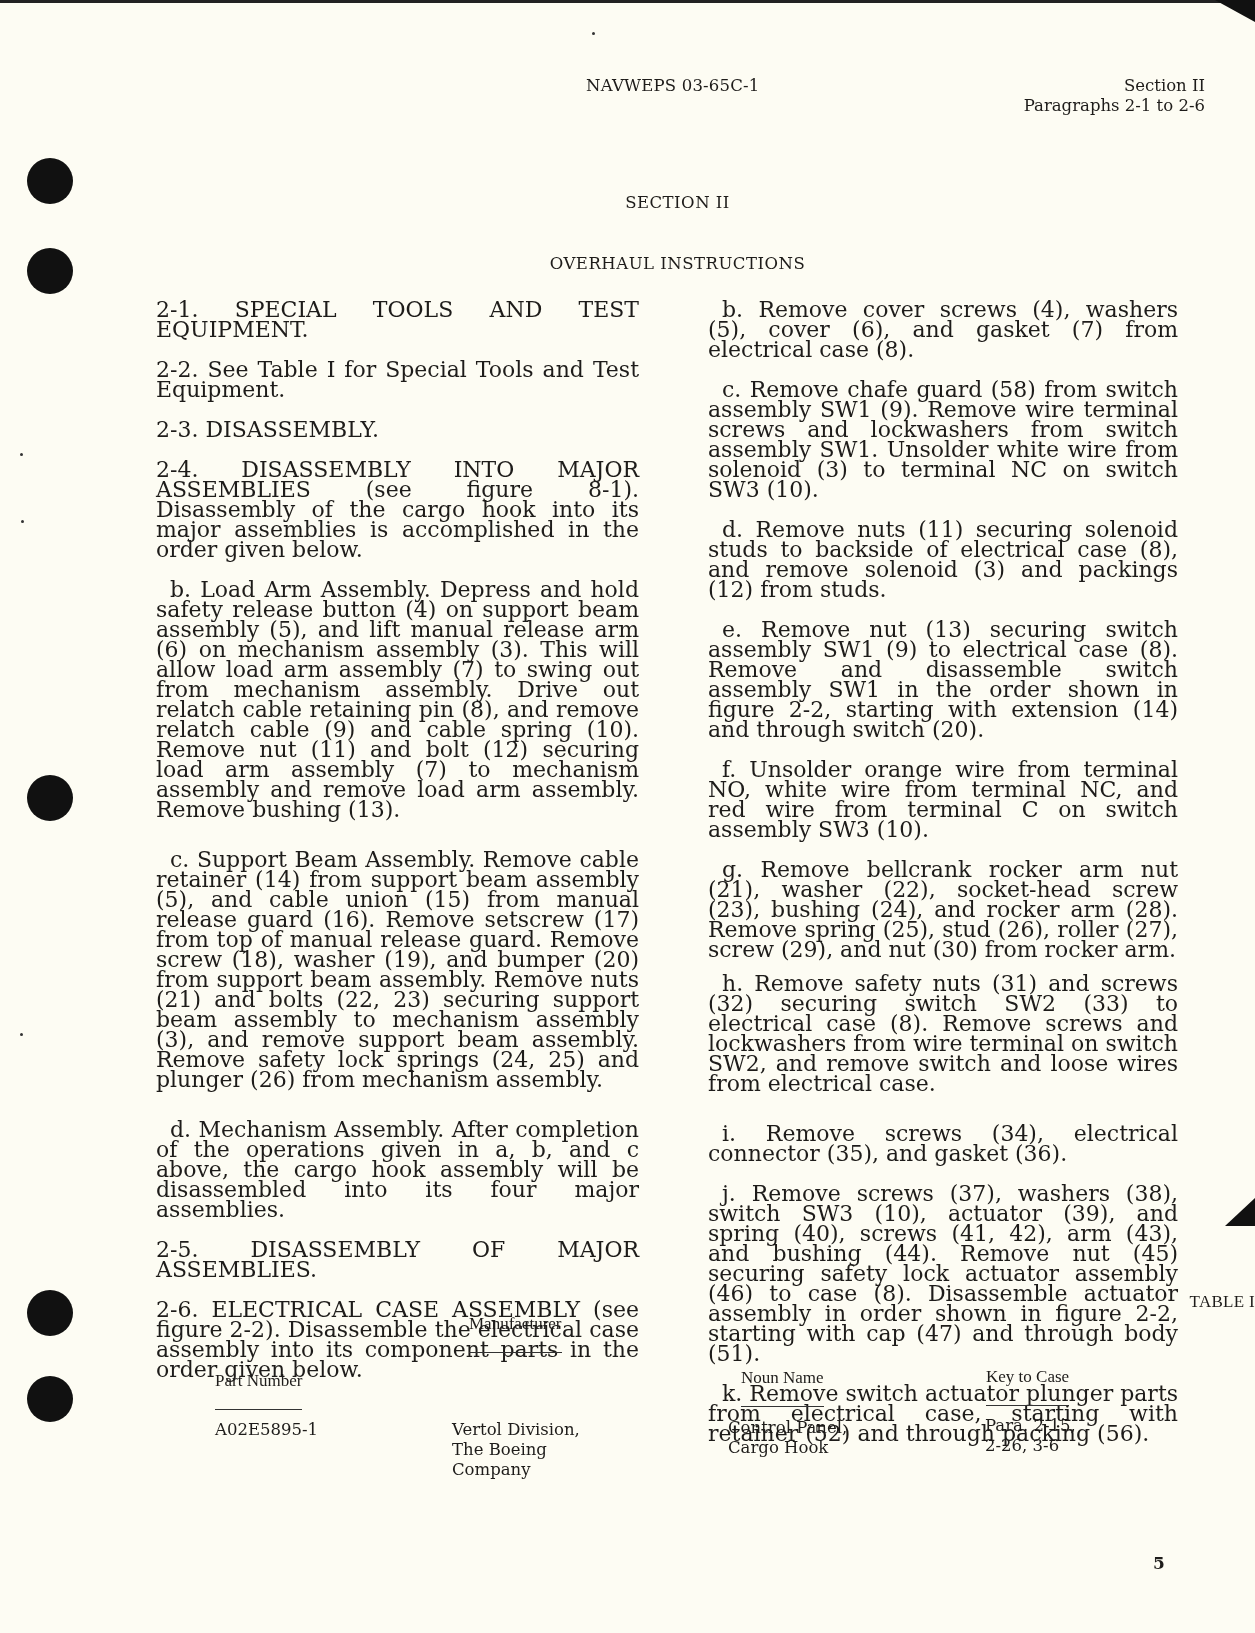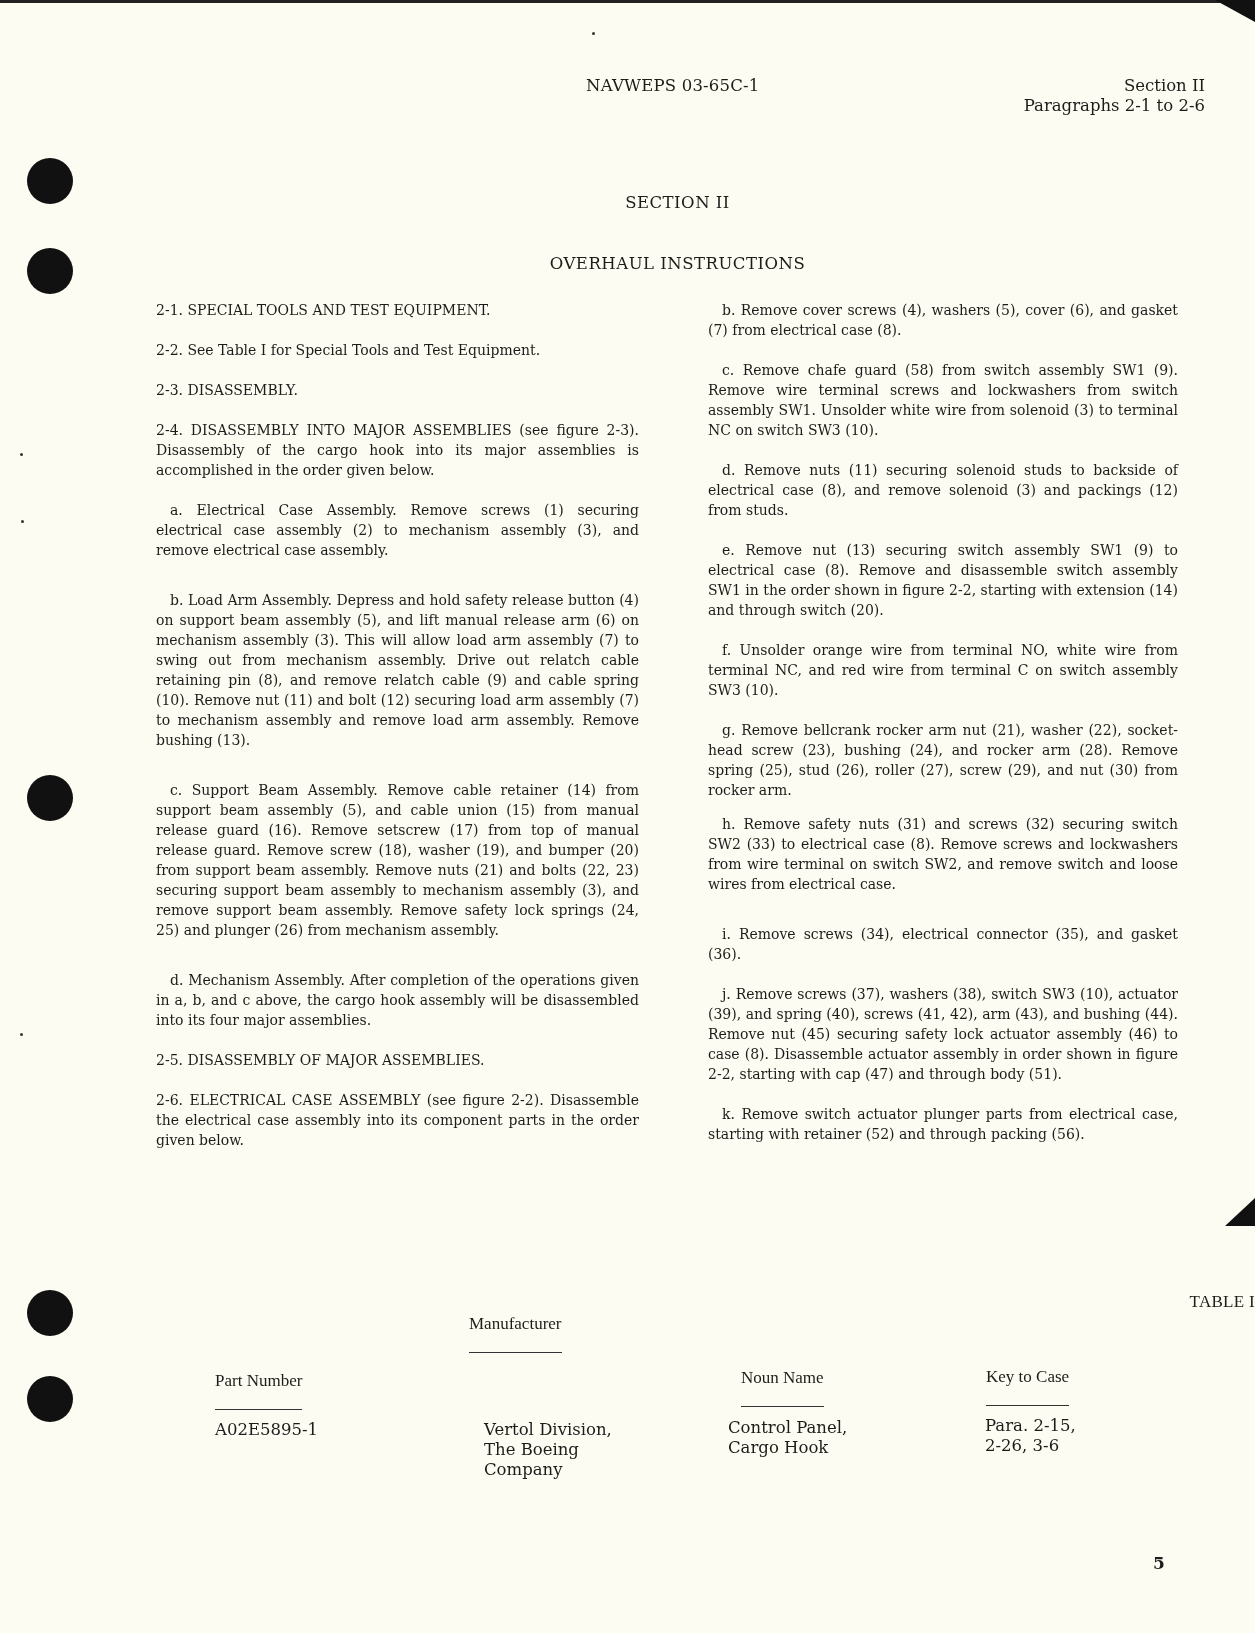--- a/index.html
+++ b/index.html
@@ -16,21 +16,21 @@
   .corner-br { position: absolute; right: 0; bottom: 0; width: 0; height: 0;
     border-bottom: 28px solid #111; border-left: 30px solid transparent; }
   .punch { position: absolute; left: 27px; width: 46px; height: 46px; border-radius: 50%; background: #111; }
   .speck { position: absolute; width: 3px; height: 3px; border-radius: 50%; background: #333; }
 
   .hdr-left { position: absolute; left: 586px; top: 76px; font-size: 16.5px; letter-spacing: 0.2px; }
   .hdr-right { position: absolute; right: 50px; top: 76px; font-size: 16.5px; text-align: right; line-height: 20px; }
 
   .sec-title { position: absolute; left: 0; width: 1255px; text-align: center; font-size: 16.5px; letter-spacing: 0.5px; padding-left: 100px; box-sizing: border-box; }
 
-  .col { position: absolute; top: 300px; font-size: 14px; line-height: 20px; text-align: justify; }
+  .col { position: absolute; top: 300px; font-size: 22px; line-height: 20px; text-align: justify; }
   .col.left { left: 156px; width: 483px; }
   .col.right { left: 708px; width: 470px; }
   .para { margin: 0; }
   .para.sub { text-indent: 14px; }
 
   .tbl-title { position: absolute; left: 0; width: 1255px; text-align: right; font-family: "Liberation Serif", serif; font-size: 17px; padding-left: 100px; box-sizing: border-box; letter-spacing: 0.3px; }
   .th { position: absolute; top: 1368px; font-family: "Liberation Serif", serif; font-size: 17px; border-bottom: 1.5px solid #333; padding-bottom: 18px; }
   .td { position: absolute; top: 1418px; font-size: 16.5px; line-height: 20px; }
   .page-num { position: absolute; left: 1153px; top: 1553px; font-size: 17px; font-weight: bold; }
 </style>
@@ -58,22 +58,21 @@
     <div>Paragraphs 2-1 to 2-6</div>
   </div>
 
   <div class="sec-title" style="top:193px">SECTION II</div>
   <div class="sec-title" style="top:254px">OVERHAUL INSTRUCTIONS</div>
 
   <div class="col left">
     <p class="para" style="margin-bottom:20px">2-1.  SPECIAL TOOLS AND TEST EQUIPMENT.</p>
     <p class="para" style="margin-bottom:20px">2-2.  See Table I for Special Tools and Test Equipment.</p>
     <p class="para" style="margin-bottom:20px">2-3.  DISASSEMBLY.</p>
-    <p class="para" style="margin-bottom:20px">2-4.  DISASSEMBLY INTO MAJOR ASSEMBLIES (see figure 2-3). Disassembly of the cargo hook into its major assemblies is accomplished in the order given below.</p>
-    <p class="para sub" style="margin-bottom:30px">a.  Electrical Case Assembly. Remove screws (1) securing electrical case assembly (2) to mechanism assembly (3), and remove electrical case assembly.</p>
+    <p class="para" style="margin-bottom:20px">2-4.  DISASSEMBLY INTO MAJOR ASSEMBLIES (see figure 8-1). Disassembly of the cargo hook into its major assemblies is accomplished in the order given below.</p>
     <p class="para sub" style="margin-bottom:30px">b.  Load Arm Assembly. Depress and hold safety release button (4) on support beam assembly (5), and lift manual release arm (6) on mechanism assembly (3). This will allow load arm assembly (7) to swing out from mechanism assembly. Drive out relatch cable retaining pin (8), and remove relatch cable (9) and cable spring (10). Remove nut (11) and bolt (12) securing load arm assembly (7) to mechanism assembly and remove load arm assembly. Remove bushing (13).</p>
     <p class="para sub" style="margin-bottom:30px">c.  Support Beam Assembly. Remove cable retainer (14) from support beam assembly (5), and cable union (15) from manual release guard (16). Remove setscrew (17) from top of manual release guard. Remove screw (18), washer (19), and bumper (20) from support beam assembly. Remove nuts (21) and bolts (22, 23) securing support beam assembly to mechanism assembly (3), and remove support beam assembly. Remove safety lock springs (24, 25) and plunger (26) from mechanism assembly.</p>
     <p class="para sub" style="margin-bottom:20px">d.  Mechanism Assembly. After completion of the operations given in a, b, and c above, the cargo hook assembly will be disassembled into its four major assemblies.</p>
     <p class="para" style="margin-bottom:20px">2-5.  DISASSEMBLY OF MAJOR ASSEMBLIES.</p>
     <p class="para">2-6.  ELECTRICAL CASE ASSEMBLY (see figure 2-2). Disassemble the electrical case assembly into its component parts in the order given below.</p>
   </div>
 
   <div class="col right">
     <p class="para sub" style="margin-bottom:20px">b.  Remove cover screws (4), washers (5), cover (6), and gasket (7) from electrical case (8).</p>
     <p class="para sub" style="margin-bottom:20px">c.  Remove chafe guard (58) from switch assembly SW1 (9). Remove wire terminal screws and lockwashers from switch assembly SW1. Unsolder white wire from solenoid (3) to terminal NC on switch SW3 (10).</p>
@@ -90,21 +89,21 @@
   <div class="tbl-title" style="top:1292px">TABLE I</div>
 
   <div>
     <div class="th" style="left:215px;top:1371px">Part Number</div>
     <div class="th" style="left:469px;top:1314px">Manufacturer</div>
     <div class="th" style="left:741px;top:1368px">Noun Name</div>
     <div class="th" style="left:986px;top:1367px">Key to Case</div>
 
     <div>
       <div class="td" style="left:215px;top:1420px">A02E5895-1</div>
-      <div class="td" style="left:484px;top:1420px">
+      <div class="td" style="left:452px;top:1420px">
         <div>Vertol Division,</div>
         <div>The Boeing</div>
         <div>Company</div>
       </div>
       <div class="td" style="left:728px;top:1418px">
         <div>Control Panel,</div>
         <div>Cargo Hook</div>
       </div>
       <div class="td" style="left:985px;top:1416px">
         <div>Para. 2-15,</div>

